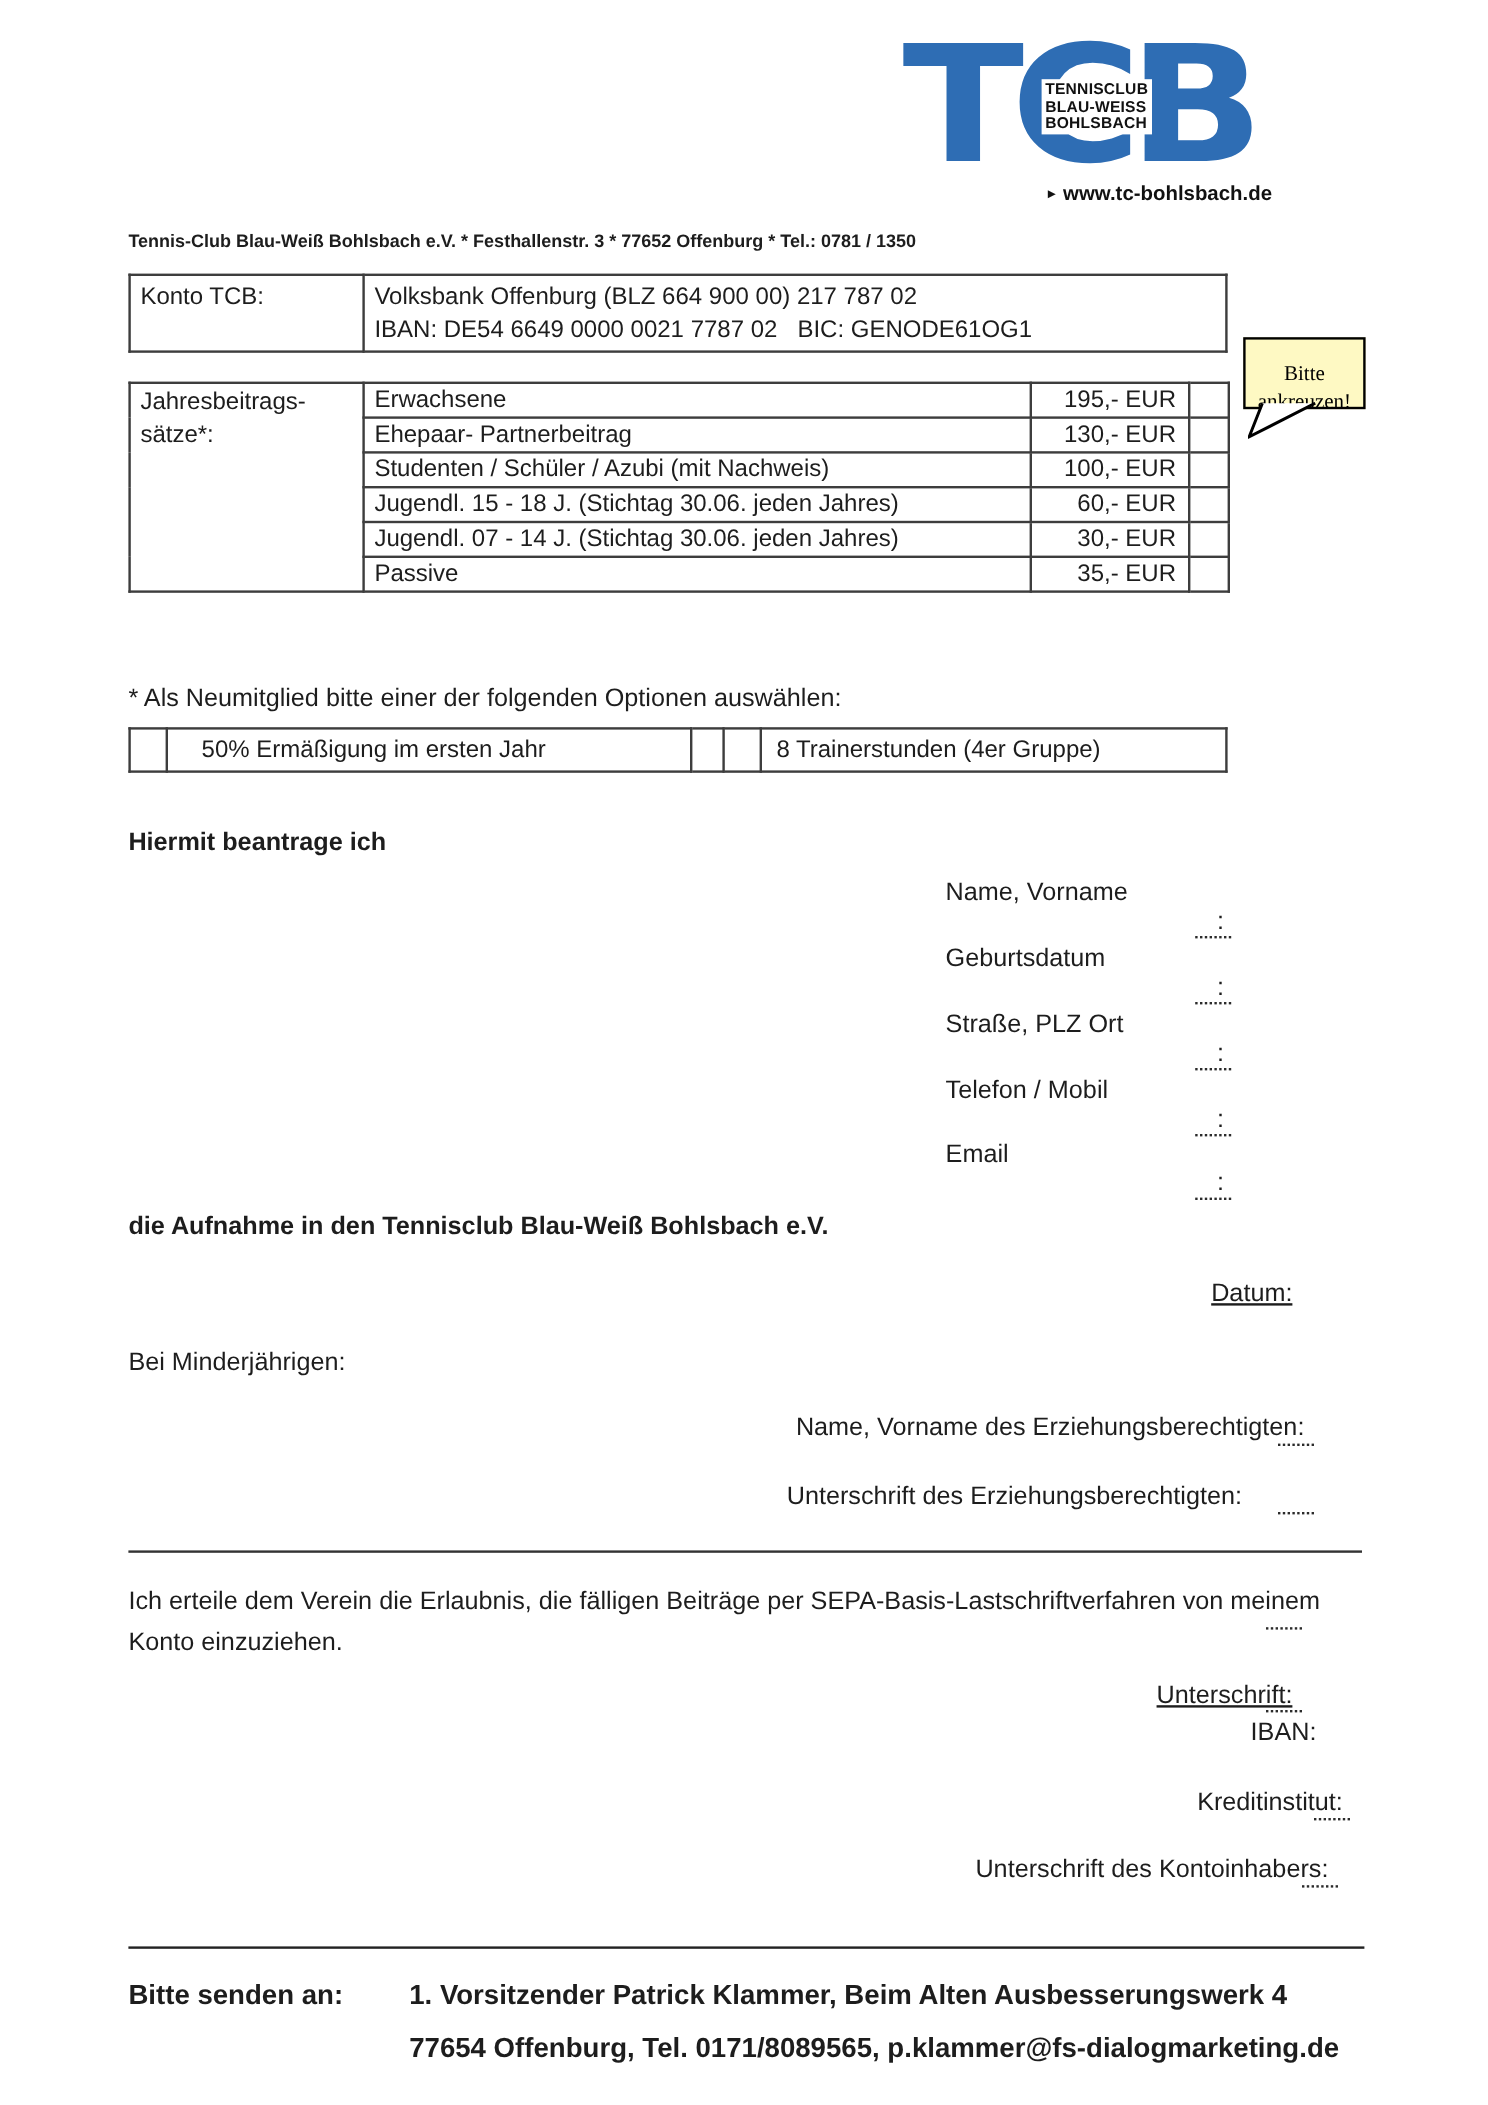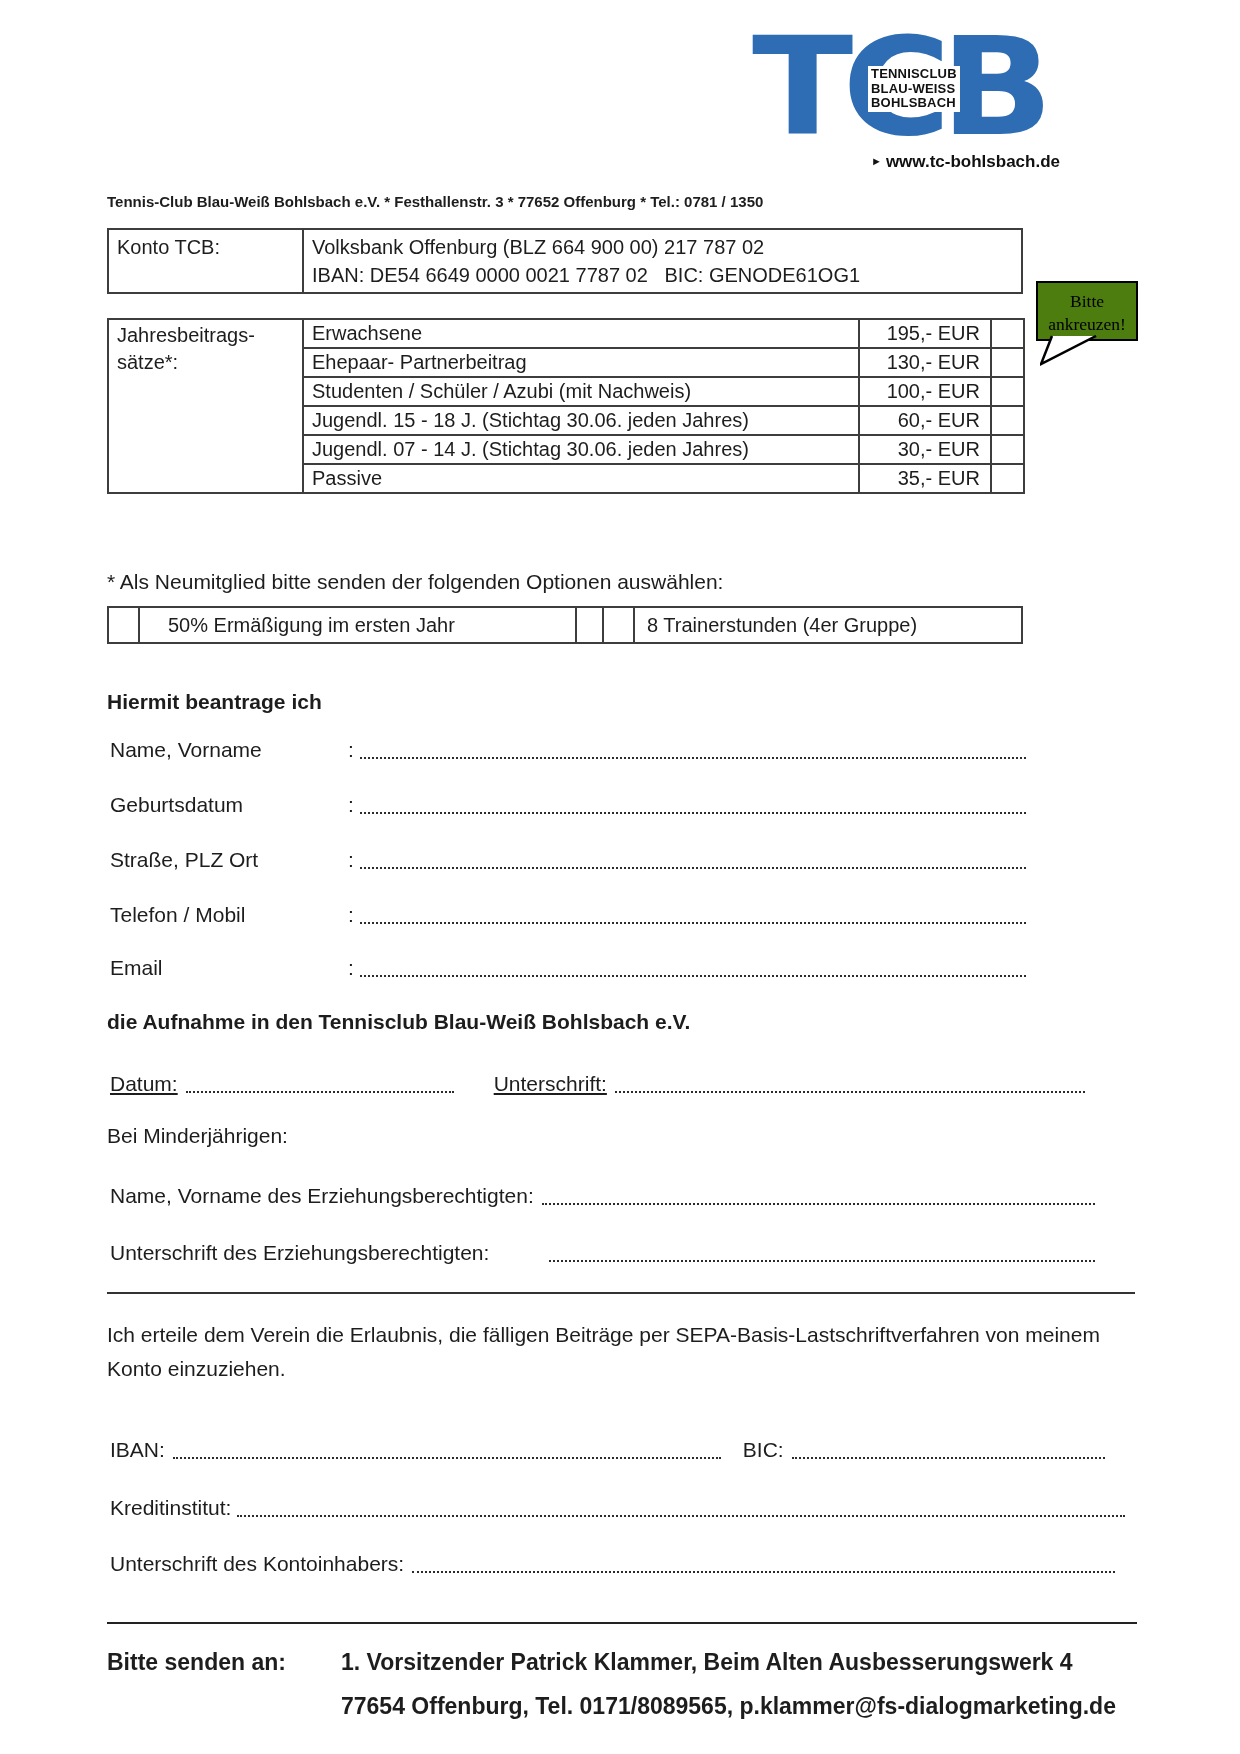--- a/index.html
+++ b/index.html
@@ -54,39 +54,39 @@
   .fees{left:107px;top:318px;}
   .fees table{width:916px;border-radius:17px;}
   .fees td{height:29px;padding:0 8px;}
   .fees .f-label{width:195px;vertical-align:top;line-height:27px;padding-top:2px;}
   .fees .f-cat{width:556px;}
   .fees .f-price{width:132px;text-align:right;padding-right:10px;}
   .fees .f-check{width:33px;}
 
   .bubble{
     left:1036px;top:281px;width:102px;height:60px;
-    border:2.5px solid #000;background:#4d7c0f;
+    border:2.5px solid #000;background:#fef9c3;
     font-family:"Liberation Serif", serif;font-size:17.5px;color:#000;
-    text-align:center;line-height:1.32;padding-top:7px;
+    text-align:center;line-height:1.32;padding-top:17px;
   }
   .bubble-tail{position:absolute;left:2px;top:52px;}
 
   .note{left:107px;font-size:21px;}
 
   .options{left:107px;top:606px;}
   .options table{width:916px;}
   .options td{height:36px;}
   .options .o-check{width:31px;}
   .options .o-label{padding:0 12px;font-size:20px;}
   .options .o-l1{width:437px;padding-left:28px;}
   .options .o-gap{width:27px;}
 
   
   .bold21{font-size:21px;font-weight:bold;}
-  .row{display:flex;align-items:flex-end;font-size:21px;height:30px;}
+  .row{display:flex;align-items:flex-end;font-size:21px;height:30px;flex-direction:column;}
   .row .lbl{white-space:nowrap;}
   .dots{flex:1;border-bottom:2.6px dotted #2b2b2b;margin-bottom:3px;min-width:30px;}
   .field{left:110px;right:214px;}
   .field .lbl{width:238px;}
   .field .colon{margin-right:6px;}
 
   .datum-row{left:110px;right:155px;}
   .datum-row .d1{flex:0 0 268px;}
   .datum-row .gap{flex:0 0 40px;border:none;}
   .datum-row .lbl{margin-right:8px;}
@@ -184,21 +184,21 @@
       </tr>
       <tr>
         <td class="f-cat">Passive</td>
         <td class="f-price">35,- EUR</td>
         <td class="f-check"></td>
       </tr>
     </tbody>
       </table>
   </div>
 
-  <div class="abs note" style="top:570px;">* Als Neumitglied bitte senden der folgenden Optionen auswählen:</div>
+  <div class="abs note" style="top:570px;">* Als Neumitglied bitte einer der folgenden Optionen auswählen:</div>
 
   <div class="abs options">
     <table>
       <tbody>
           <tr>
         <td class="o-check"></td>
         <td class="o-label o-l1">50% Ermäßigung im ersten Jahr</td>
         <td class="o-gap"></td>
         <td class="o-check"></td>
         <td class="o-label">8 Trainerstunden (4er Gruppe)</td>

